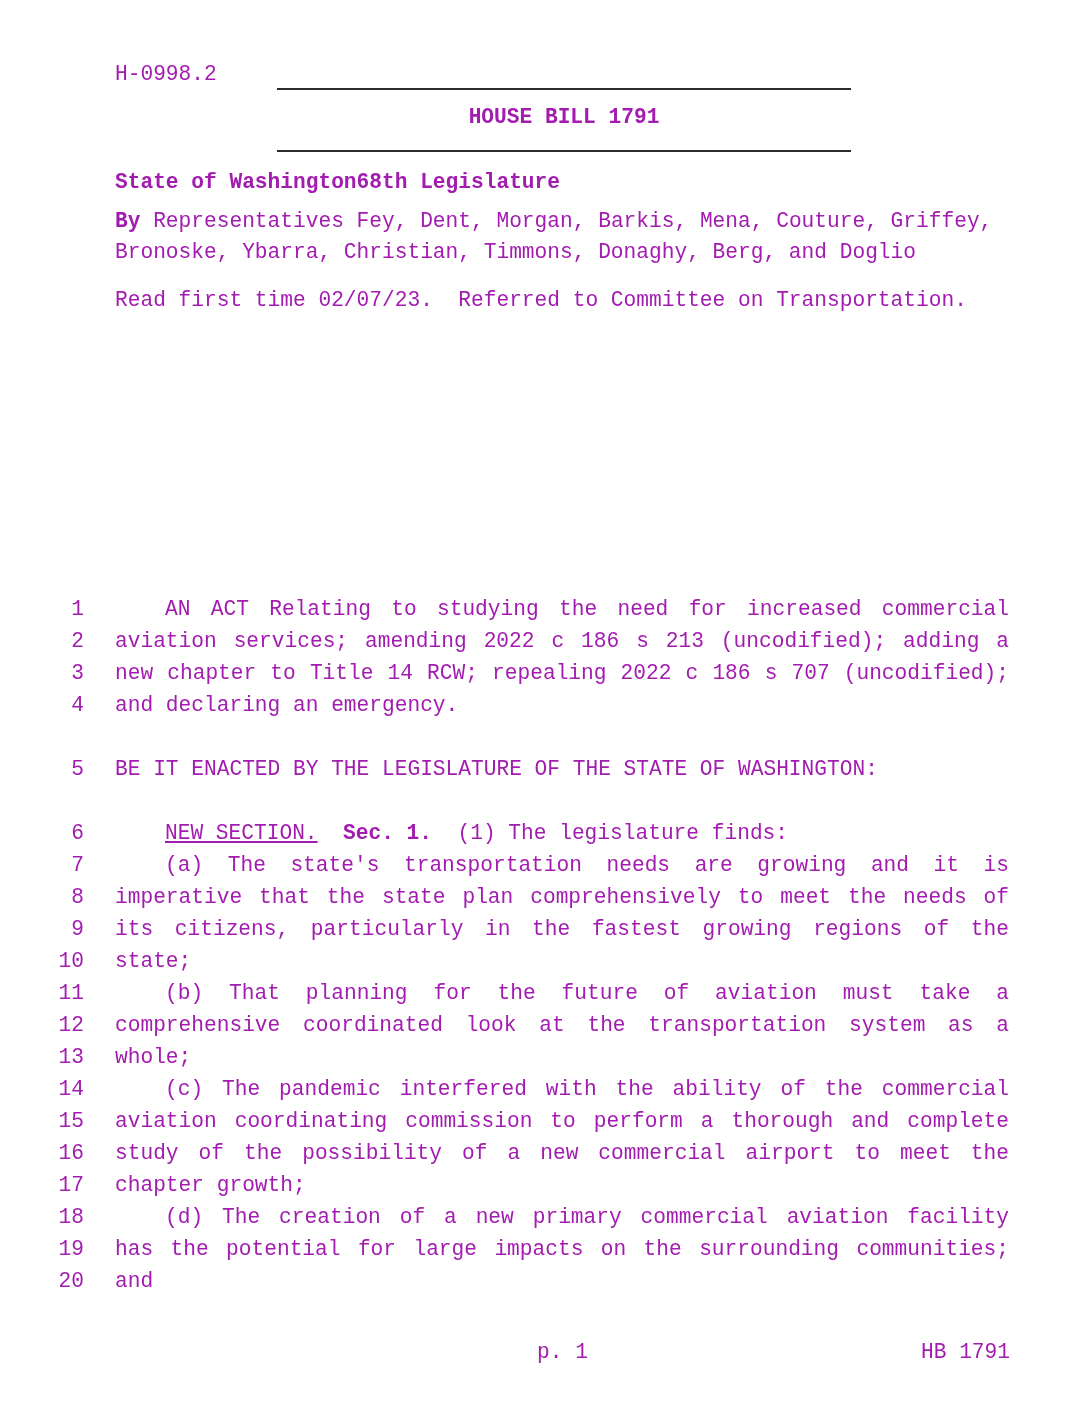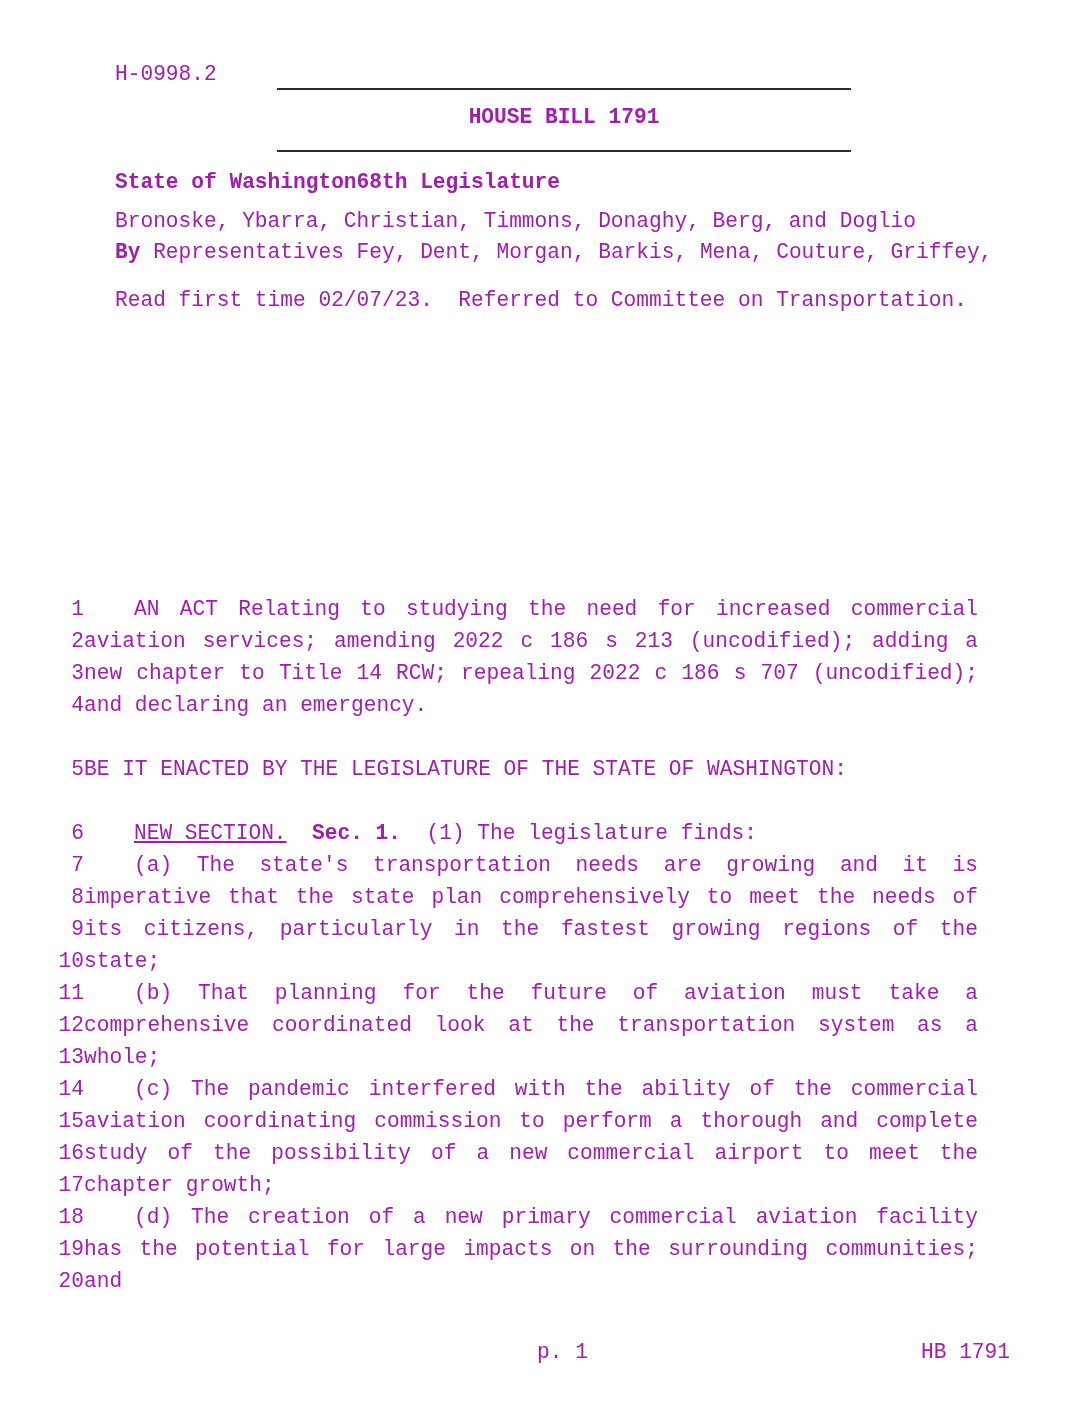--- a/index.html
+++ b/index.html
@@ -75,20 +75,21 @@
     display: flex;
     height: 32px;
   }
   .lnum {
     flex: none;
     width: 84px;
     text-align: right;
   }
   .ltext {
     flex: none;
+    margin-left: 31px;
     width: 894px;
     white-space: pre-wrap;
   }
   .jst {
     white-space: normal;
     text-align: justify;
     text-align-last: justify;
   }
   .ind { text-indent: 50px; }
   .useg { text-decoration: underline; }
@@ -123,22 +124,22 @@
   <div class="rule rule1"></div>
   <div class="billtitle">HOUSE BILL 1791</div>
   <div class="rule rule2"></div>
 
   <div class="session">
     <span>State of Washington</span>
     <span>68th Legislature</span>
   </div>
 
   <div class="sponsors">
+    <div><b class="bseg">By</b><span class="pre"> Representatives Fey, Dent, Morgan, Barkis, Mena, Couture, Griffey,</span></div>
     <div>Bronoske, Ybarra, Christian, Timmons, Donaghy, Berg, and Doglio</div>
-    <div><b class="bseg">By</b><span class="pre"> Representatives Fey, Dent, Morgan, Barkis, Mena, Couture, Griffey,</span></div>
   </div>
 
   <div class="readfirst pre">Read first time 02/07/23.  Referred to Committee on Transportation.</div>
 
   <div class="bill-body">
       <div class="bline">
         <span class="lnum">1</span>
         <span class="ltext jst ind">AN ACT Relating to studying the need for increased commercial</span>
       </div>
       <div class="bline">

